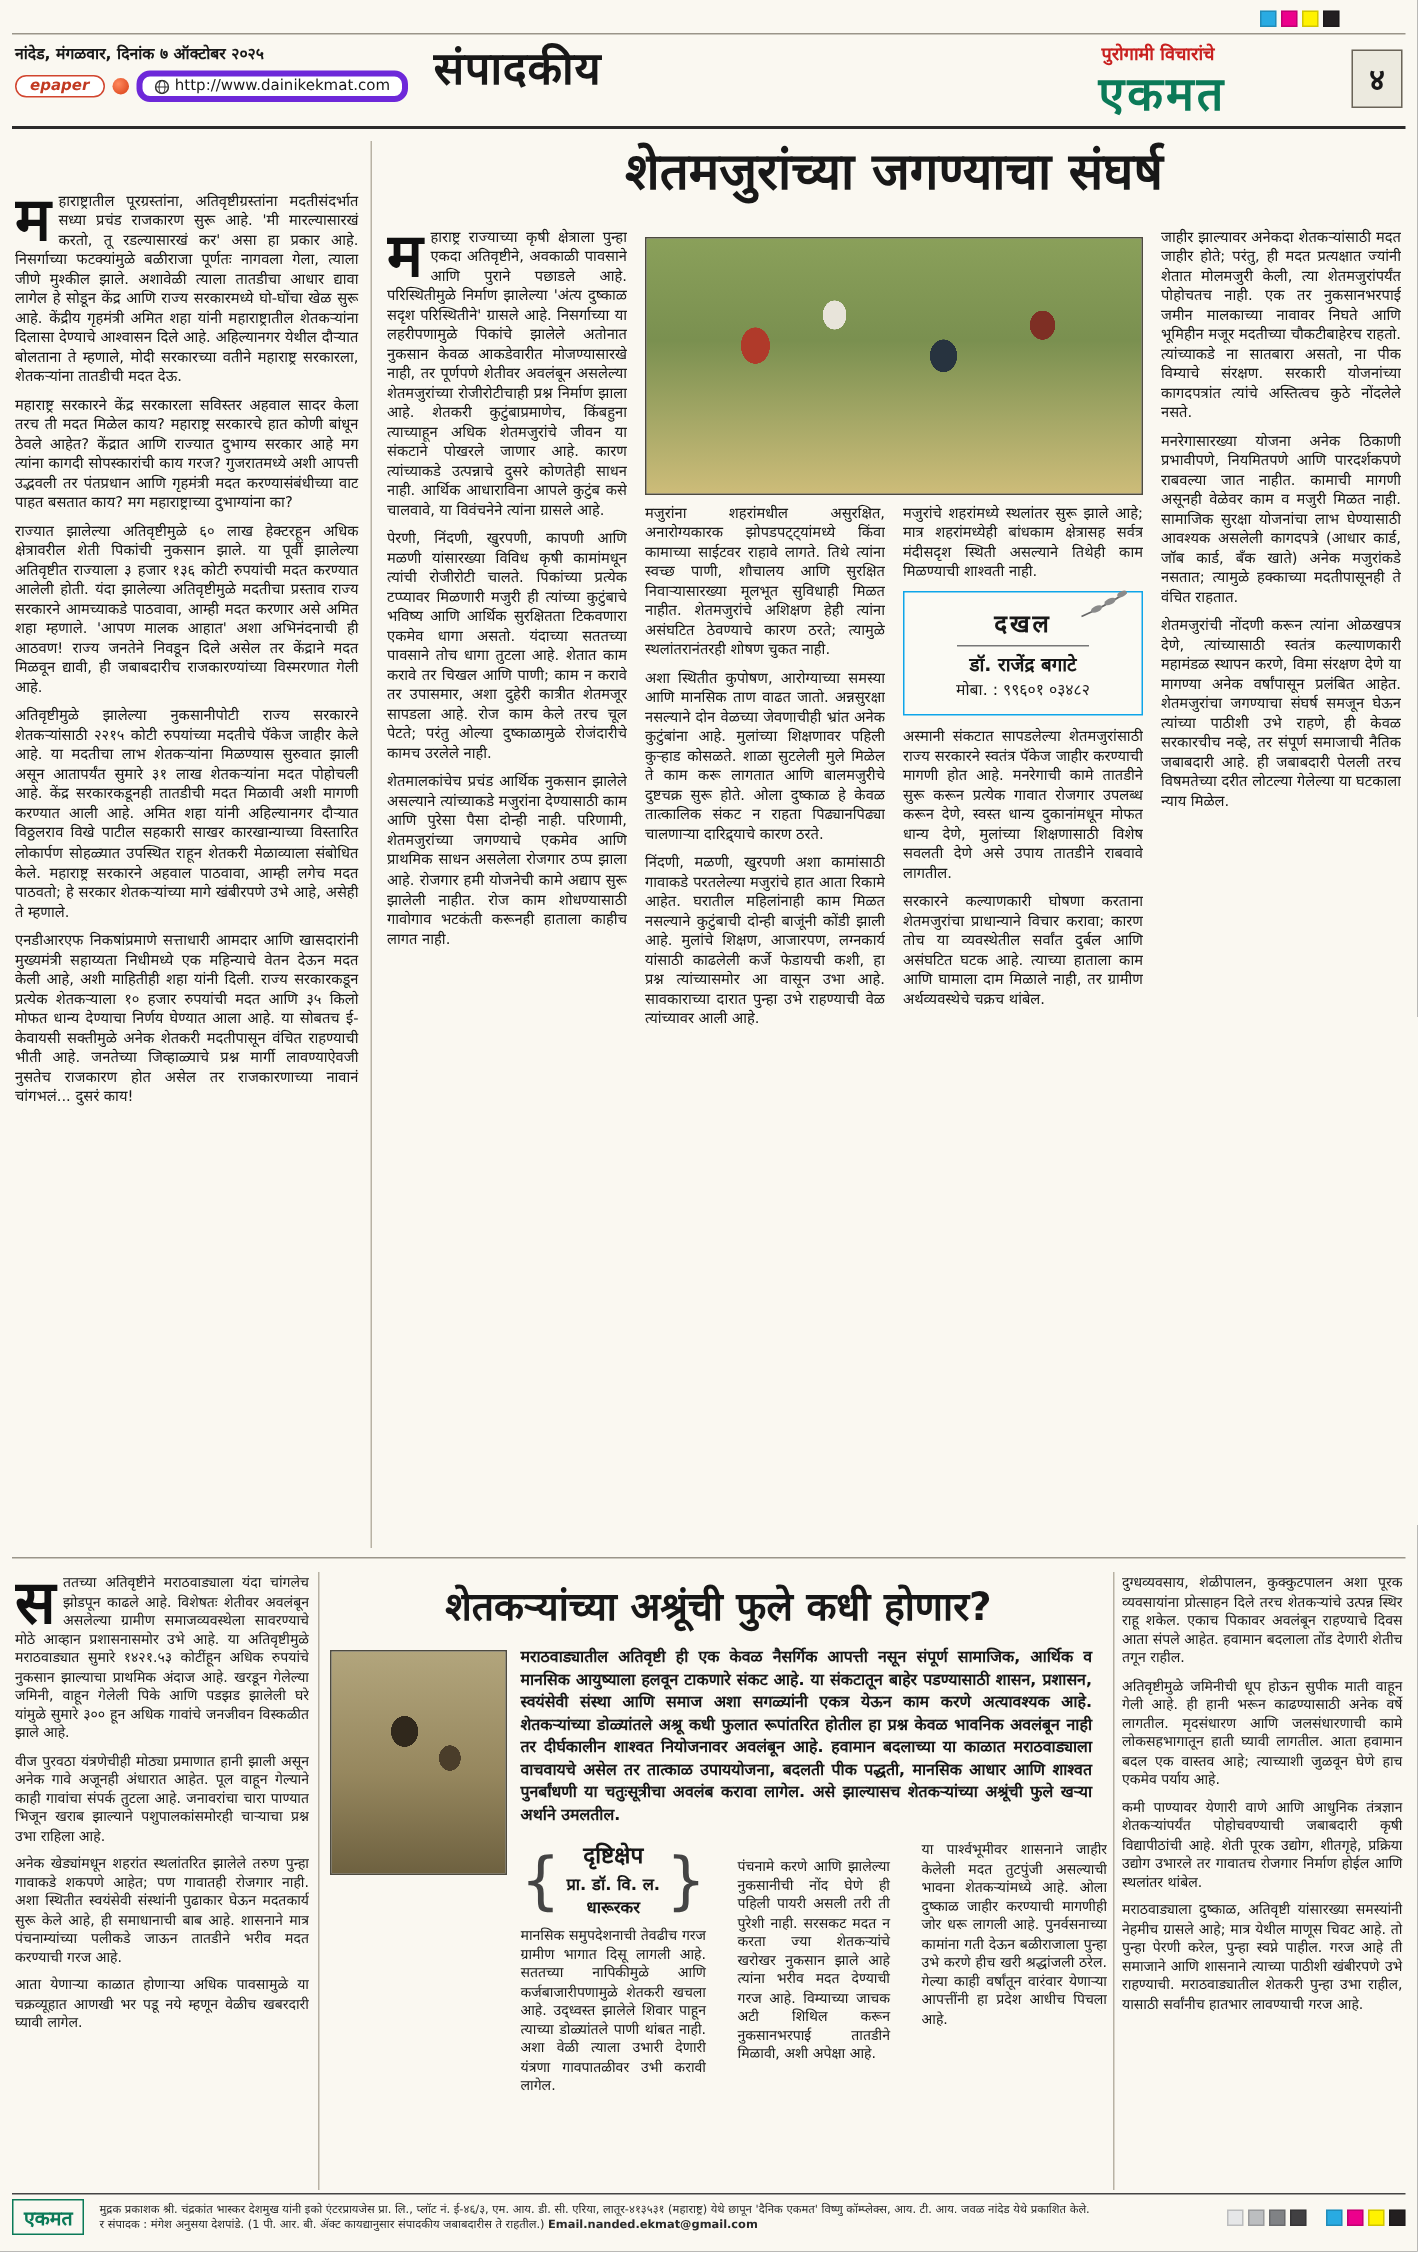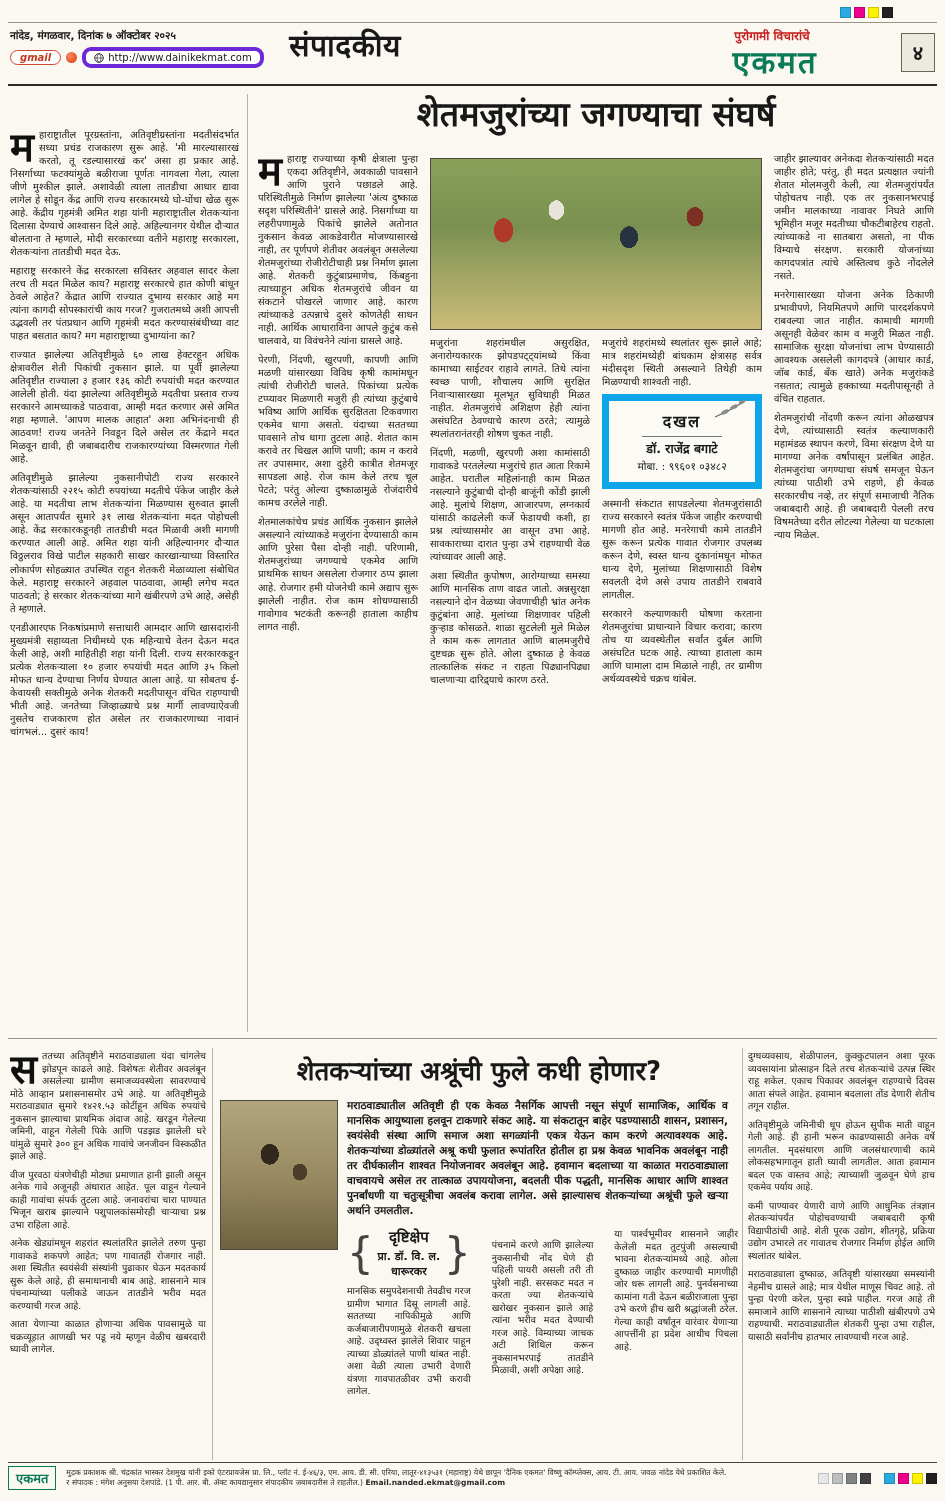--- a/index.html
+++ b/index.html
@@ -49,21 +49,21 @@
       radial-gradient(15px 18px at 60% 46%,#27333f 60%,transparent 61%),
       radial-gradient(14px 16px at 80% 34%,#7e2f24 60%,transparent 61%),
       linear-gradient(180deg,#8aa05a 0%,#7a9050 40%,#a6a867 72%,#cdbc79 100%);}
   .photo-bottom{float:left;width:118px;height:150px;margin:2px 9px 4px 0;
     background:
       radial-gradient(15px 17px at 42% 36%,#30281c 60%,transparent 61%),
       radial-gradient(12px 14px at 68% 48%,#4a3d2a 60%,transparent 61%),
       linear-gradient(180deg,#b2a57c 0%,#96875e 55%,#6e6140 100%);}
 
   
-  .dakhal{border:7px solid #0ea5e9;margin:6px 0 8px;padding:10px 6px 8px;text-align:center;position:relative;background:#fbfaf4;}
+  .dakhal{border:1px solid #0ea5e9;margin:6px 0 8px;padding:10px 6px 8px;text-align:center;position:relative;background:#fbfaf4;}
   .dakhal .leaf{position:absolute;top:-4px;right:8px;}
   .dakhal-title{font-size:16px;font-weight:800;letter-spacing:2px;}
   .dakhal-sep{width:60%;margin:4px auto;border-top:1px solid #777;}
   .dakhal-name{font-size:12.5px;font-weight:800;}
   .dakhal-phone{font-size:10.5px;margin-top:2px;}
 
   
   .bl-body{left:10px;top:1050px;width:196px;height:410px;font-size:9.4px;}
   .bm{left:220px;top:1052px;width:518px;height:418px;overflow:hidden;}
   .bm-headline{text-align:center;font-size:26px;font-weight:800;margin:0 0 8px;}
@@ -85,21 +85,21 @@
   .globe-svg{display:inline-block;vertical-align:middle;}
 </style>
 </head>
 <body>
 
 <div class="page">
 
   <div class="rule-h" style="left:8px;width:929px;top:22px;"></div>
   <div class="abs dateline">नांदेड, मंगळवार, दिनांक ७ ऑक्टोबर २०२५</div>
   <div class="abs epaper-row">
-    <span class="epaper-pill">gmail</span>
+    <span class="epaper-pill">epaper</span>
     <span class="reddot"></span>
     <span class="url-pill">
       <svg class="globe-svg" width="10" height="10" viewBox="0 0 10 10">
         <circle cx="5" cy="5" r="4.3" fill="none" stroke="#333" stroke-width="1"></circle>
         <ellipse cx="5" cy="5" rx="2" ry="4.3" fill="none" stroke="#333" stroke-width="0.7"></ellipse>
         <line x1="0.7" y1="5" x2="9.3" y2="5" stroke="#333" stroke-width="0.7"></line>
       </svg>
       <span>http://www.dainikekmat.com</span>
     </span>
   </div>
@@ -126,22 +126,22 @@
 
   <div class="abs main-headline">शेतमजुरांच्या जगण्याचा संघर्ष</div>
   <div class="abs main-cols">
     <div class="mcol body-txt">
       <p><span class="dropcap">म</span><span>हाराष्ट्र राज्याच्या कृषी क्षेत्राला पुन्हा एकदा अतिवृष्टीने, अवकाळी पावसाने आणि पुराने पछाडले आहे. परिस्थितीमुळे निर्माण झालेल्या 'अंत्य दुष्काळ सदृश परिस्थितीने' ग्रासले आहे. निसर्गाच्या या लहरीपणामुळे पिकांचे झालेले अतोनात नुकसान केवळ आकडेवारीत मोजण्यासारखे नाही, तर पूर्णपणे शेतीवर अवलंबून असलेल्या शेतमजुरांच्या रोजीरोटीचाही प्रश्न निर्माण झाला आहे. शेतकरी कुटुंबाप्रमाणेच, किंबहुना त्याच्याहून अधिक शेतमजुरांचे जीवन या संकटाने पोखरले जाणार आहे. कारण त्यांच्याकडे उत्पन्नाचे दुसरे कोणतेही साधन नाही. आर्थिक आधाराविना आपले कुटुंब कसे चालवावे, या विवंचनेने त्यांना ग्रासले आहे.</span></p>
       <p>पेरणी, निंदणी, खुरपणी, कापणी आणि मळणी यांसारख्या विविध कृषी कामांमधून त्यांची रोजीरोटी चालते. पिकांच्या प्रत्येक टप्प्यावर मिळणारी मजुरी ही त्यांच्या कुटुंबाचे भविष्य आणि आर्थिक सुरक्षितता टिकवणारा एकमेव धागा असतो. यंदाच्या सततच्या पावसाने तोच धागा तुटला आहे. शेतात काम करावे तर चिखल आणि पाणी; काम न करावे तर उपासमार, अशा दुहेरी कात्रीत शेतमजूर सापडला आहे. रोज काम केले तरच चूल पेटते; परंतु ओल्या दुष्काळामुळे रोजंदारीचे कामच उरलेले नाही.</p>
       <p>शेतमालकांचेच प्रचंड आर्थिक नुकसान झालेले असल्याने त्यांच्याकडे मजुरांना देण्यासाठी काम आणि पुरेसा पैसा दोन्ही नाही. परिणामी, शेतमजुरांच्या जगण्याचे एकमेव आणि प्राथमिक साधन असलेला रोजगार ठप्प झाला आहे. रोजगार हमी योजनेची कामे अद्याप सुरू झालेली नाहीत. रोज काम शोधण्यासाठी गावोगाव भटकंती करूनही हाताला काहीच लागत नाही.</p>
     </div>
     <div class="mcol body-txt pad-photo">
       <p>मजुरांना शहरांमधील असुरक्षित, अनारोग्यकारक झोपडपट्ट्यांमध्ये किंवा कामाच्या साईटवर राहावे लागते. तिथे त्यांना स्वच्छ पाणी, शौचालय आणि सुरक्षित निवाऱ्यासारख्या मूलभूत सुविधाही मिळत नाहीत. शेतमजुरांचे अशिक्षण हेही त्यांना असंघटित ठेवण्याचे कारण ठरते; त्यामुळे स्थलांतरानंतरही शोषण चुकत नाही.</p>
+      <p>अशा स्थितीत कुपोषण, आरोग्याच्या समस्या आणि मानसिक ताण वाढत जातो. अन्नसुरक्षा नसल्याने दोन वेळच्या जेवणाचीही भ्रांत अनेक कुटुंबांना आहे. मुलांच्या शिक्षणावर पहिली कुऱ्हाड कोसळते. शाळा सुटलेली मुले मिळेल ते काम करू लागतात आणि बालमजुरीचे दुष्टचक्र सुरू होते. ओला दुष्काळ हे केवळ तात्कालिक संकट न राहता पिढ्यानपिढ्या चालणाऱ्या दारिद्र्याचे कारण ठरते.</p>
       <p>निंदणी, मळणी, खुरपणी अशा कामांसाठी गावाकडे परतलेल्या मजुरांचे हात आता रिकामे आहेत. घरातील महिलांनाही काम मिळत नसल्याने कुटुंबाची दोन्ही बाजूंनी कोंडी झाली आहे. मुलांचे शिक्षण, आजारपण, लग्नकार्य यांसाठी काढलेली कर्जे फेडायची कशी, हा प्रश्न त्यांच्यासमोर आ वासून उभा आहे. सावकाराच्या दारात पुन्हा उभे राहण्याची वेळ त्यांच्यावर आली आहे.</p>
-      <p>अशा स्थितीत कुपोषण, आरोग्याच्या समस्या आणि मानसिक ताण वाढत जातो. अन्नसुरक्षा नसल्याने दोन वेळच्या जेवणाचीही भ्रांत अनेक कुटुंबांना आहे. मुलांच्या शिक्षणावर पहिली कुऱ्हाड कोसळते. शाळा सुटलेली मुले मिळेल ते काम करू लागतात आणि बालमजुरीचे दुष्टचक्र सुरू होते. ओला दुष्काळ हे केवळ तात्कालिक संकट न राहता पिढ्यानपिढ्या चालणाऱ्या दारिद्र्याचे कारण ठरते.</p>
     </div>
     <div class="mcol body-txt pad-photo">
       <p>मजुरांचे शहरांमध्ये स्थलांतर सुरू झाले आहे; मात्र शहरांमध्येही बांधकाम क्षेत्रासह सर्वत्र मंदीसदृश स्थिती असल्याने तिथेही काम मिळण्याची शाश्वती नाही.</p>
       <div class="dakhal">
         <svg class="leaf" width="34" height="22" viewBox="0 0 34 22">
           <path d="M2 20 Q16 14 32 4" fill="none" stroke="#666" stroke-width="1.2"></path>
           <ellipse cx="12" cy="15" rx="4" ry="2" fill="#8a8a8a" transform="rotate(-25 12 15)"></ellipse>
           <ellipse cx="21" cy="10" rx="4" ry="2" fill="#8a8a8a" transform="rotate(-25 21 10)"></ellipse>
           <ellipse cx="29" cy="5" rx="3.4" ry="1.8" fill="#8a8a8a" transform="rotate(-25 29 5)"></ellipse>
         </svg>

